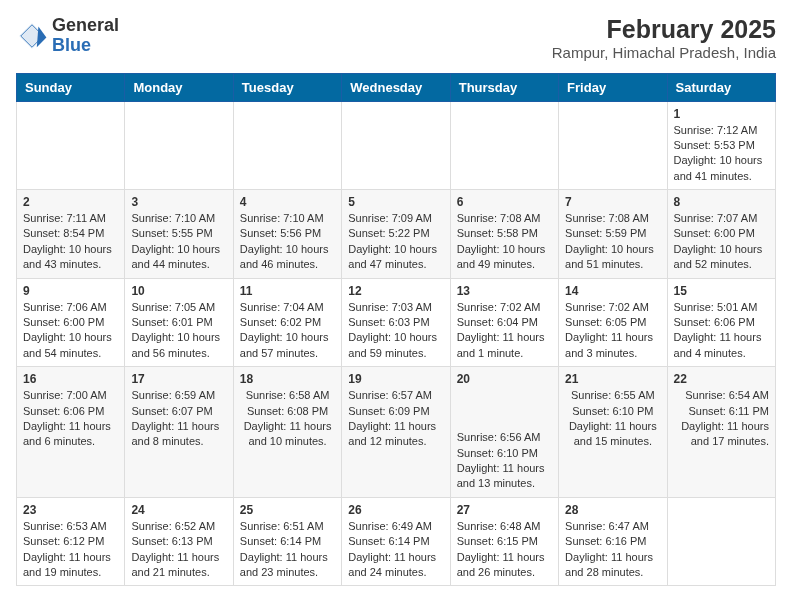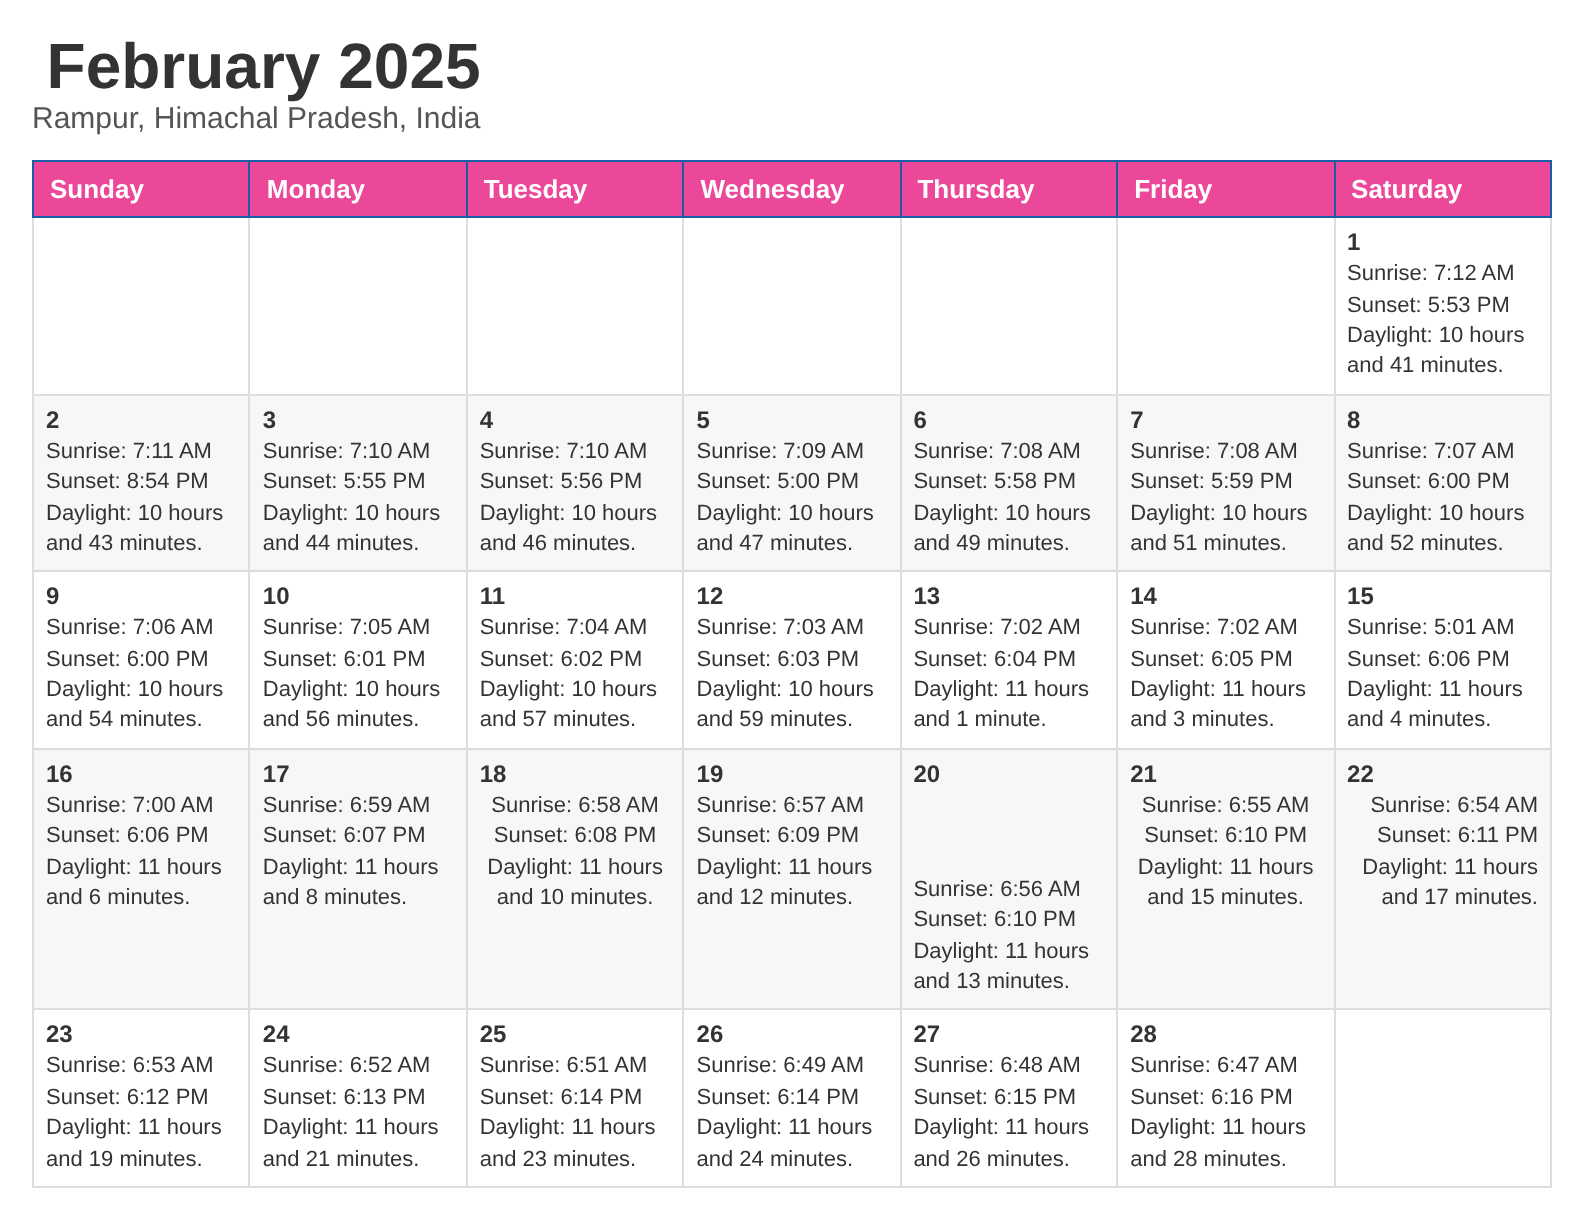--- a/index.html
+++ b/index.html
@@ -29,36 +29,36 @@
     .logo-general { color: #333; }
     .logo-blue { color: #2a6db5; }
     .logo-icon {
       width: 32px;
       height: 32px;
     }
     .title-block {
       text-align: right;
     }
     .calendar-title {
-      font-size: 32px;
+      font-size: 25px;
       font-weight: bold;
       color: #333;
       line-height: 1.1;
     }
     .calendar-subtitle {
       font-size: 15px;
       color: #555;
     }
     .calendar-table {
       width: 100%;
       border-collapse: collapse;
       border: 1px solid #ccc;
     }
     .calendar-table th {
-      background-color: #ec4899;
+      background-color: #0369a1;
       color: #fff;
       font-size: 13px;
       font-weight: bold;
       padding: 6px 8px;
       text-align: left;
       border: 1px solid #1a5da5;
     }
     .calendar-table td {
       width: calc(100% / 7);
       vertical-align: top;
@@ -88,20 +88,31 @@
       background: #fff;
     }
     .calendar-table tr:nth-child(even) td {
       background: #f7f7f7;
     }
   </style>
 </head>
 <body>
 
 <div class="header">
+  <div class="logo">
+    <svg class="logo-icon" viewBox="0 0 40 40">
+      <polygon points="20,4 36,20 20,36 4,20" fill="#2a6db5" opacity="0.15"></polygon>
+      <polygon points="28,8 38,22 26,34" fill="#2a6db5"></polygon>
+      <polygon points="20,6 34,20 20,34 6,20" fill="none" stroke="#2a6db5" stroke-width="1"></polygon>
+    </svg>
+    <div class="logo-text">
+      <div class="logo-general">General</div>
+      <div class="logo-blue">Blue</div>
+    </div>
+  </div>
   <div class="title-block">
     <div class="calendar-title">February 2025</div>
     <div class="calendar-subtitle">Rampur, Himachal Pradesh, India</div>
   </div>
 </div>
 
 <table class="calendar-table">
   <thead>
     <tr>
     <th>Sunday</th>
@@ -143,21 +154,21 @@
         </td>
         <td>
           <span class="day-number">4</span>
           <div class="day-info" style="white-space: pre-line;">Sunrise: 7:10 AM
 Sunset: 5:56 PM
 Daylight: 10 hours and 46 minutes.</div>
         </td>
         <td>
           <span class="day-number">5</span>
           <div class="day-info" style="white-space: pre-line;">Sunrise: 7:09 AM
-Sunset: 5:00 PM
+Sunset: 5:22 PM
 Daylight: 10 hours and 47 minutes.</div>
         </td>
         <td>
           <span class="day-number">6</span>
           <div class="day-info" style="white-space: pre-line;">Sunrise: 7:08 AM
 Sunset: 5:58 PM
 Daylight: 10 hours and 49 minutes.</div>
         </td>
         <td>
           <span class="day-number">7</span>

